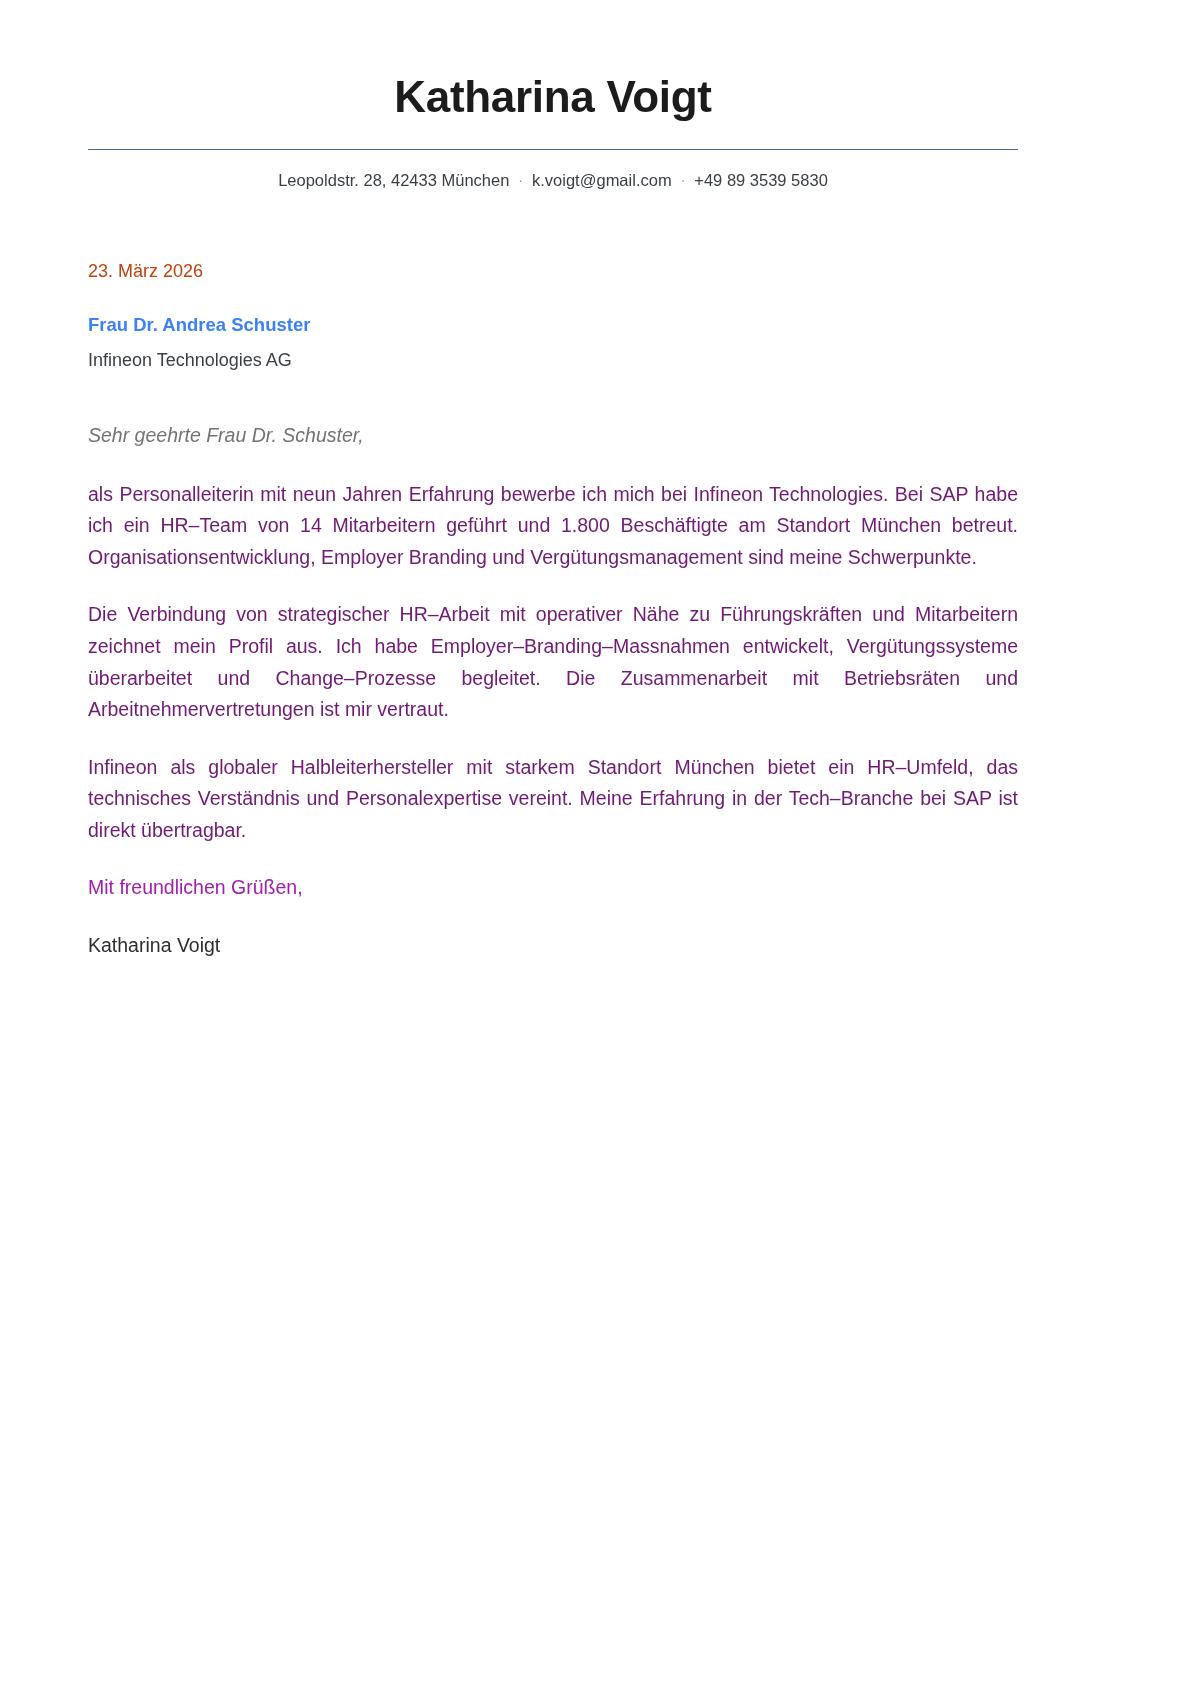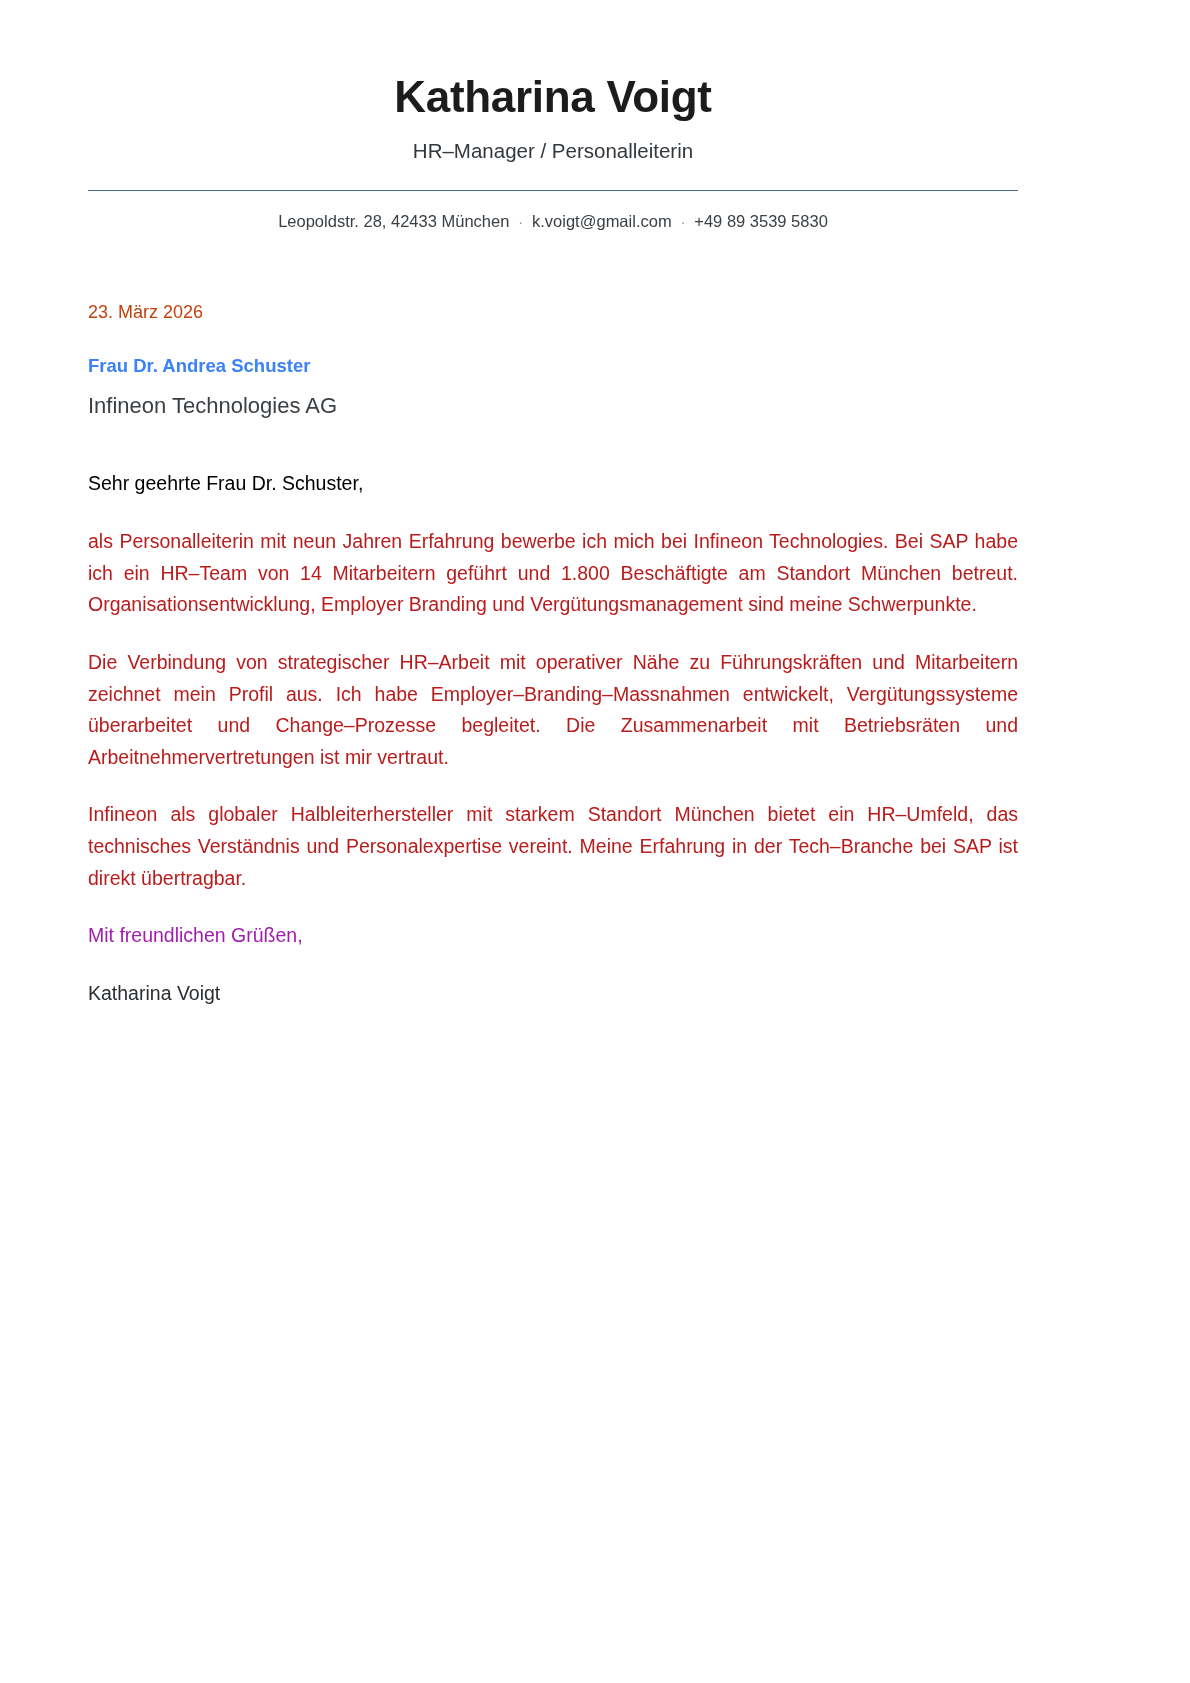--- a/index.html
+++ b/index.html
@@ -82,39 +82,40 @@
     line-height: 1.5;
   }
   .recipient-name {
     font-size: 18.5px;
     font-weight: 700;
     color: #3b82f6;
     margin-top: 26px;
     line-height: 1.5;
   }
   .recipient-company {
-    font-size: 22px;
+    font-size: 18px;
     color: #3a3f44;
     margin-top: 9px;
     line-height: 1.5;
   }
 
   
   .body {
     margin-top: 46px;
   }
   .salutation {
     font-size: 19.5px;
-    color: #000000;
+    color: #737373;
     line-height: 1.55;
     margin-bottom: 28px;
+    font-style: italic;
   }
   .para {
     font-size: 19.5px;
-    color: #b91c1c;
+    color: #701a75;
     line-height: 1.62;
     text-align: justify;
     text-justify: inter-word;
     margin: 0 0 26px 0;
     hyphens: none;
   }
   .para.last-line-natural {
     text-align: left;
   }
   .closing-line {
@@ -133,21 +134,20 @@
   }
 </style>
 </head>
 <body>
 
 <div class="page">
   <div class="content">
 
     <div class="header">
       <h1 class="name">Katharina Voigt</h1>
-      <div class="headline">HR–Manager / Personalleiterin</div>
       <div class="rule"></div>
       <div class="contact">
         <span>Leopoldstr. 28, 42433 München</span><span class="sep">·</span><span>k.voigt@gmail.com</span><span class="sep">·</span><span>+49 89 3539 5830</span>
       </div>
     </div>
 
     <div class="meta">
       <div class="date">23. März 2026</div>
       <div class="recipient-name">Frau Dr. Andrea Schuster</div>
       <div class="recipient-company">Infineon Technologies AG</div>

